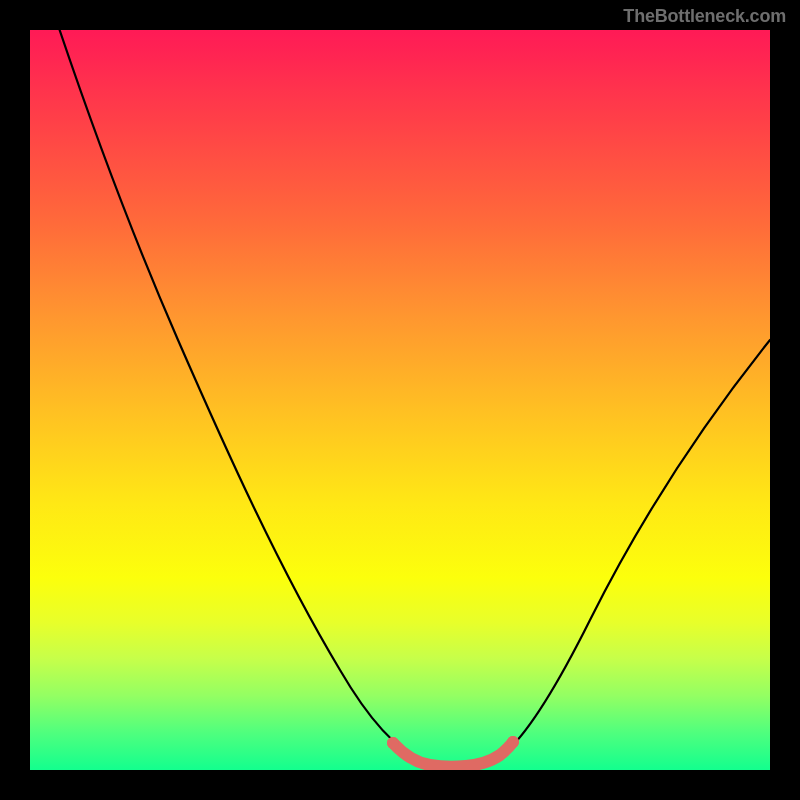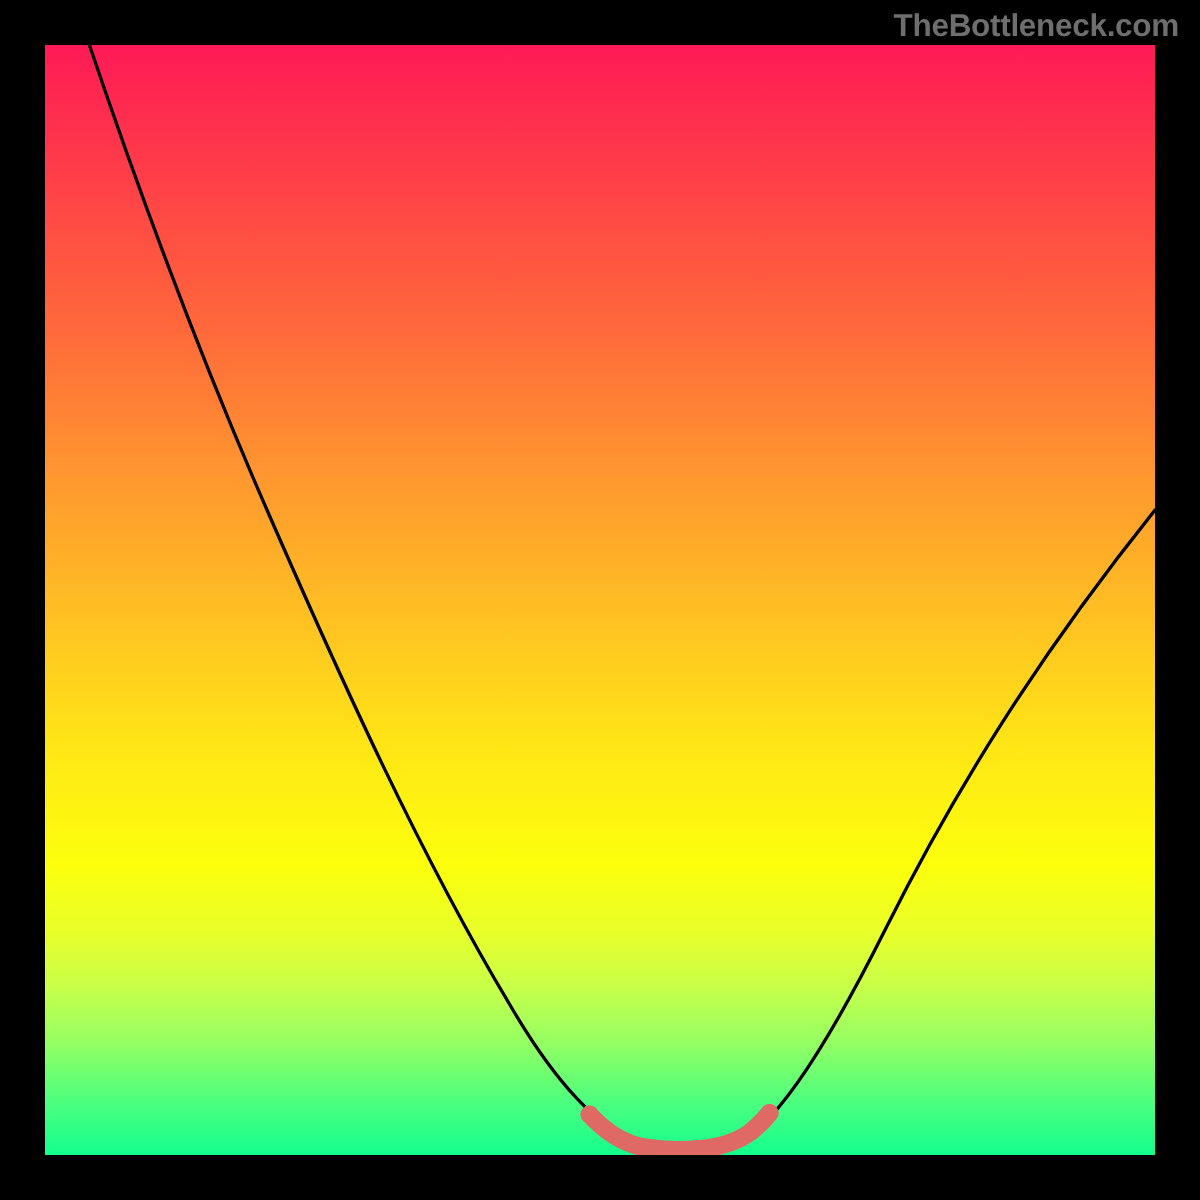--- a/index.html
+++ b/index.html
@@ -8,21 +8,21 @@
     position: relative;
     width: 800px;
     height: 800px;
     background: #000;
   }
   .watermark {
     position: absolute;
     top: 6px;
     right: 14px;
     font-family: Arial, Helvetica, sans-serif;
-    font-size: 21px;
+    font-size: 18px;
     font-weight: 600;
     color: #6e6e6e;
     letter-spacing: -0.2px;
   }
   .plot {
     position: absolute;
     left: 30px;
     top: 30px;
     width: 740px;
     height: 740px;

